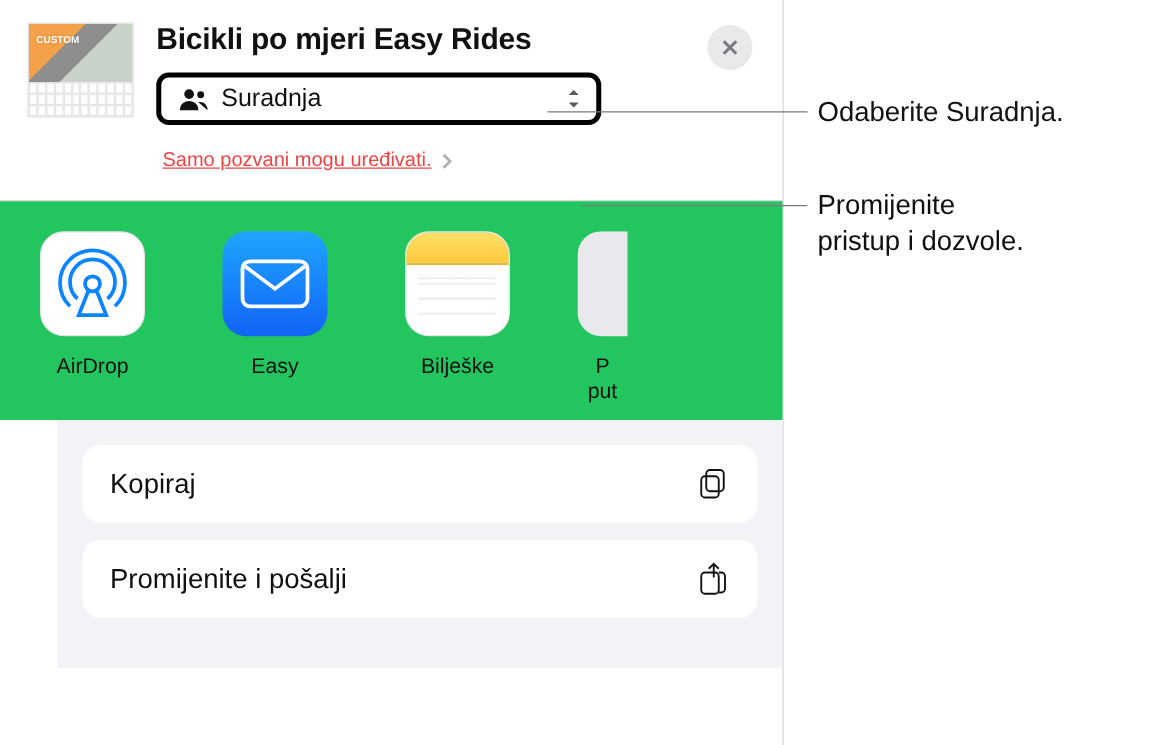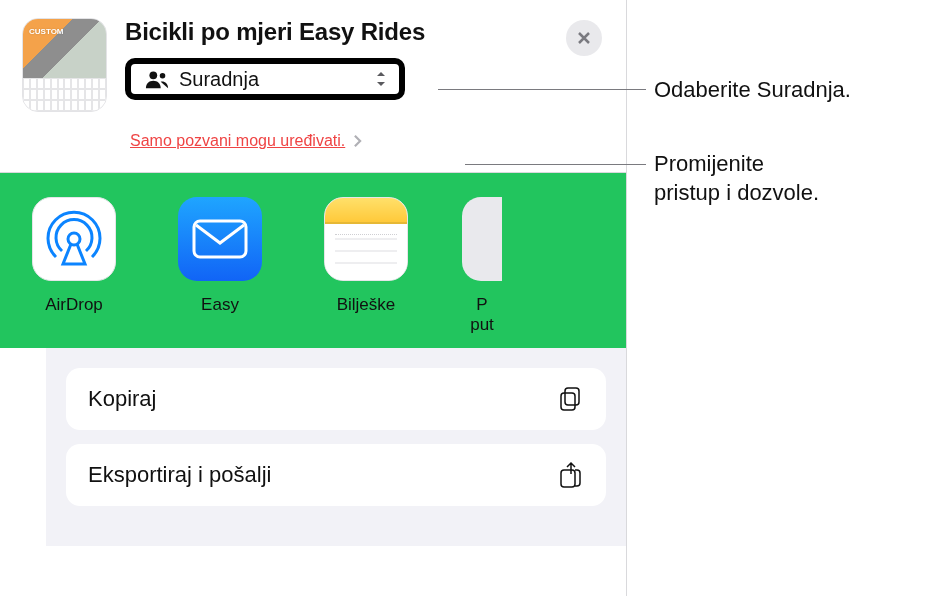--- a/index.html
+++ b/index.html
@@ -20,23 +20,23 @@
     }
     
     .hdr {
       display: flex;
       align-items: flex-start;
       padding: 18px 24px 0 22px;
       gap: 18px;
     }
     .thumb {
       width: 85px;
-      height: 94px;
+      height: 76px;
       background: #f2f2f4;
-      border-radius: 16px;
+      border-radius: 0;
       border: 1px solid #e3e3e6;
       position: relative;
       overflow: hidden;
     }
     .thumb-inner {
       width: 100%; height: 64%;
       background: linear-gradient(135deg,#f4a24a 0 35%,#8e8e8e 35% 55%,#c8d2c8 55% 100%);
     }
     .thumb-text {
       position: absolute; top: 8px; left: 6px;
@@ -59,23 +59,23 @@
     .close-btn {
       width: 36px; height: 36px;
       background: #e9e9ec;
       border-radius: 50%;
       display: flex; align-items: center; justify-content: center;
       cursor: pointer;
       margin-top: 2px;
     }
     .close-btn svg { width: 16px; height: 16px; stroke: #7a7a80; stroke-width: 2.5; }
     .dropdown {
-      width: 280px;
+      width: 356px;
       height: 42px;
-      border: 6px solid #000000;
+      border: 4px solid #000000;
       border-radius: 10px;
       display: flex;
       align-items: center;
       padding: 0 12px 0 14px;
       cursor: pointer;
     }
     .dropdown .people-ic { width: 24px; height: 20px; margin-right: 10px; fill: #111; }
     .dropdown .dd-label { font-size: 20px; font-weight: 400; color: #111; flex: 1; }
     .dropdown .updown { width: 12px; fill: #5a5a5e; }
     
@@ -279,21 +279,21 @@
 
   <div class="actions-bg">
     <div class="act">
       <span class="albl">Kopiraj</span>
       <svg viewBox="0 0 28 28">
         <rect x="9" y="3" width="14" height="17" rx="3"></rect>
         <rect x="5" y="8" width="14" height="17" rx="3"></rect>
       </svg>
     </div>
     <div class="act">
-      <span class="albl">Eksportiraj i pošalji</span>
+      <span class="albl">Promijenite i pošalji</span>
       <svg viewBox="0 0 28 28">
         <rect x="5" y="9" width="14" height="17" rx="3"></rect>
         <path d="M15 2v11M11 6l4-4 4 4"></path>
         <path d="M19 9h2a3 3 0 0 1 3 3v10a3 3 0 0 1-3 3h-2"></path>
       </svg>
     </div>
   </div>
 </div>
 
 <div class="lead l1"></div>

